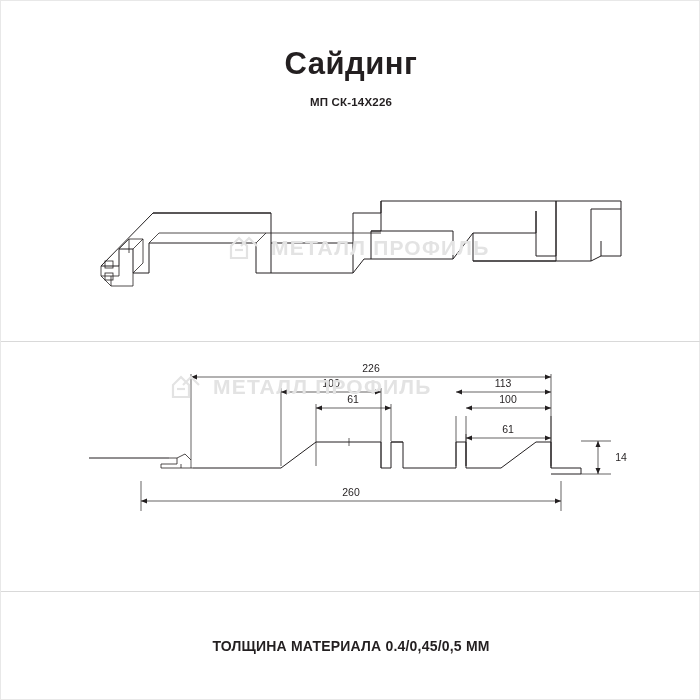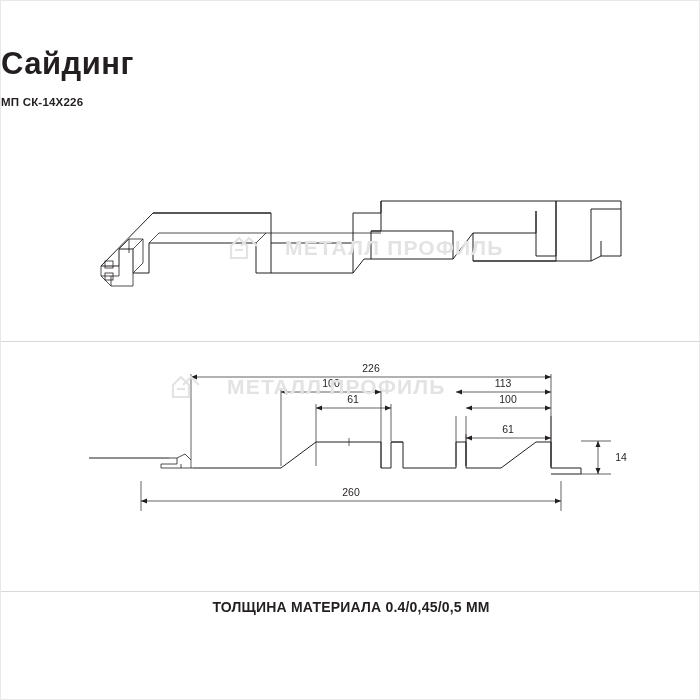--- a/index.html
+++ b/index.html
@@ -20,21 +20,21 @@
     height: 700px;
     box-sizing: border-box;
     border: 1px solid #e8e8e8;
   }
   
   .header {
     position: absolute;
     top: 46px;
     left: 0;
     width: 700px;
-    text-align: left;
+    text-align: center;
   }
   .title {
     font-size: 31px;
     font-weight: bold;
     letter-spacing: 0.5px;
     line-height: 1.1;
     margin: 0;
   }
   .subtitle {
     font-size: 14.5px;
@@ -68,36 +68,36 @@
     left: 0;
     width: 700px;
     height: 0;
     border-top: 1px solid #d9d9d9;
   }
   .divider.top { top: 340px; }
   .divider.bottom { top: 590px; }
   
   .footer {
     position: absolute;
-    top: 598px;
+    top: 637px;
     left: 0;
     width: 700px;
     text-align: center;
     font-size: 14px;
     font-weight: bold;
     letter-spacing: 0.2px;
   }
   
   .wm {
     position: absolute;
     opacity: 1;
     pointer-events: none;
     display: flex;
     align-items: center;
-    gap: 20px;
+    gap: 6px;
     color: #e3e3e3;
     font-weight: bold;
     white-space: nowrap;
   }
   .wm .wm-text {
     font-size: 21px;
     letter-spacing: 1.2px;
   }
   .wm1 { top: 233px; left: 228px; }
   .wm2 { top: 372px; left: 170px; }

